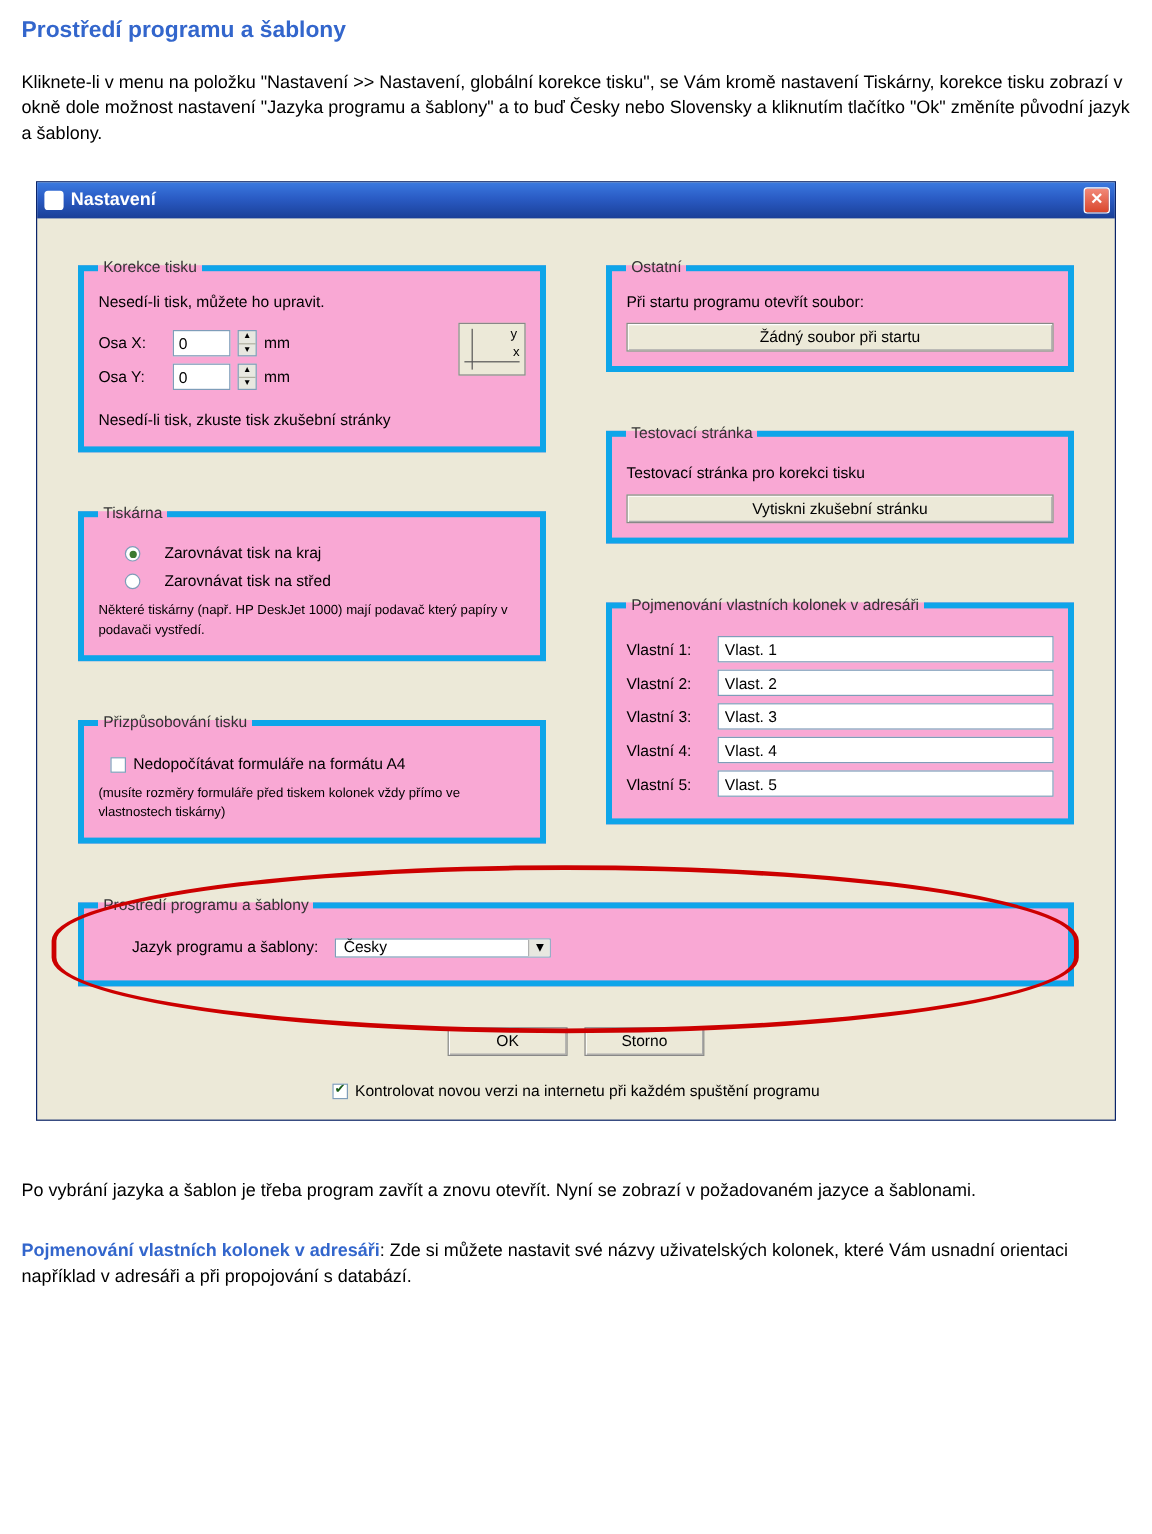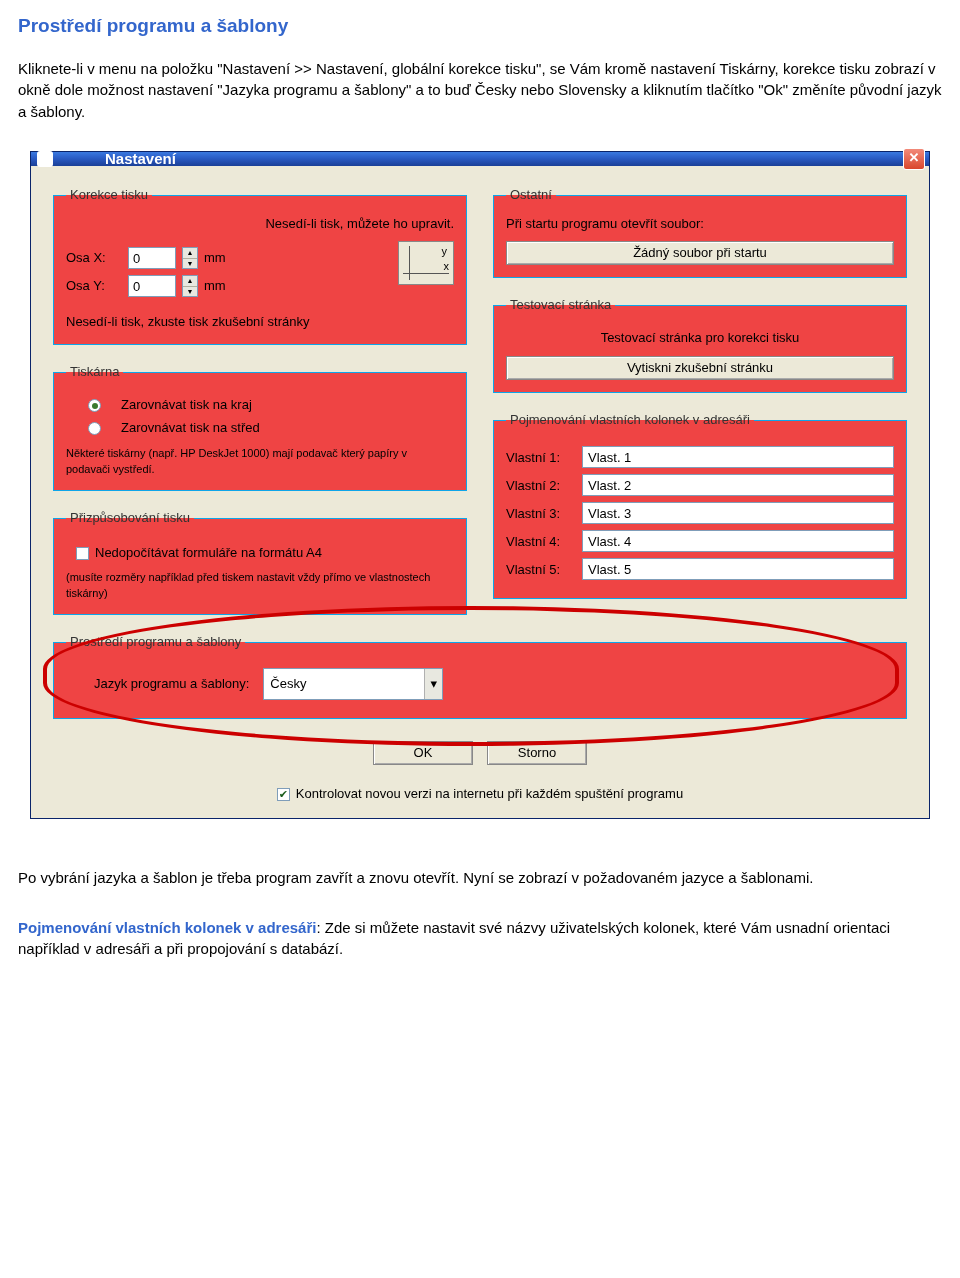--- a/index.html
+++ b/index.html
@@ -31,26 +31,25 @@
     width: 900px;
     margin: 0 auto 48px auto;
     border: 1px solid #0a246a;
     background: #ece9d8;
     font-family: Tahoma, sans-serif;
     font-size: 13px;
     color: #000;
     position: relative;
   }
   .titlebar {
-    height: 14px;
+    height: 30px;
     background: linear-gradient(to bottom, #3a79e0 0%, #2a5bc4 45%, #1a3f97 100%);
     display: flex;
     align-items: center;
     padding: 0 4px 0 6px;
-    gap: 46px;
   }
   .titlebar-icon {
     width: 16px; height: 16px;
     background: #fff;
     border-radius: 3px;
     margin-right: 6px;
     display: inline-block;
   }
   .titlebar-text {
     color: #fff;
@@ -73,24 +72,24 @@
   .dlg-body {
     padding: 16px 18px 14px 18px;
     display: flex;
     flex-direction: column;
     gap: 10px;
     position: relative;
   }
   .cols { display: flex; gap: 18px; }
   .col { flex: 1; display: flex; flex-direction: column; gap: 10px; }
   fieldset {
-    border: 1px solid #0ea5e9;
+    border: 5px solid #0ea5e9;
     padding: 10px 12px 12px 12px;
-    margin: 4px;
-    background: #ef4444;
+    margin: 16px;
+    background: #f9a8d4;
   }
   legend {
     padding: 0 4px;
     color: #333;
   }
   .row { display: flex; align-items: center; gap: 6px; margin: 6px 0; }
   .lbl { min-width: 56px; }
   .num-input {
     width: 48px;
     height: 22px;
@@ -185,27 +184,27 @@
     background: #ece9d8;
     padding: 0 14px;
     display: inline-flex;
     align-items: center;
     justify-content: center;
     font-family: inherit;
     font-size: 13px;
     box-shadow: inset 1px 1px 0 #fff, inset -1px -1px 0 #aaa;
   }
   .btn-wide { display: block; width: 100%; text-align: center; line-height: 22px; }
-  .center-text { text-align: center; margin: 4px 0 8px 0; }
+  .center-text { text-align: left; margin: 4px 0 8px 0; }
   .note { font-size: 11px; margin-top: 8px; }
   .bold { font-weight: bold; }
   .vlast-row { display: flex; align-items: flex-end; gap: 6px; margin: 6px 0; }
   .vlast-row .lbl2 { width: 70px; }
   .select {
-    height: 32px;
+    height: 16px;
     border: 1px solid #7f9db9;
     background: #fff;
     min-width: 180px;
     display: flex;
     align-items: center;
     padding: 0 0 0 6px;
   }
   .select-arrow {
     width: 18px;
     height: 100%;
@@ -257,21 +256,21 @@
   </div>
 
   <div class="dlg-body">
 
     <div class="cols">
 
       <div class="col">
 
         <fieldset>
           <legend>Korekce tisku</legend>
-          <div style="margin-bottom:8px;text-align:right;">Nesedí-li tisk, můžete ho upravit.</div>
+          <div style="margin-bottom:8px;">Nesedí-li tisk, můžete ho upravit.</div>
 
           <div style="display:flex; ">
             <div style="flex:1">
               <div class="row">
                 <span class="lbl">Osa X:</span>
                 <input class="num-input" value="0" style="">
                 <span class="spin">
                     <div>▲</div>
                     <div>▼</div>
                   </span>
@@ -308,21 +307,21 @@
           </div>
           <div class="note">Některé tiskárny (např. HP DeskJet 1000) mají podavač který papíry v podavači vystředí.</div>
         </fieldset>
 
         <fieldset>
           <legend>Přizpůsobování tisku</legend>
           <div class="row" style="margin-left:10px;">
             <span class="chk"></span>
             <span>Nedopočítávat formuláře na formátu A4</span>
           </div>
-          <div class="note">(musíte rozměry například před tiskem nastavit vždy přímo ve vlastnostech tiskárny)</div>
+          <div class="note">(musíte rozměry formuláře před tiskem kolonek vždy přímo ve vlastnostech tiskárny)</div>
         </fieldset>
 
       </div>
 
       <div class="col">
 
         <fieldset>
           <legend>Ostatní</legend>
           <div style="margin-bottom:6px;">Při startu programu otevřít soubor:</div>
           <div class="btn btn-wide" style="margin-top:8px;">Žádný soubor při startu</div>

